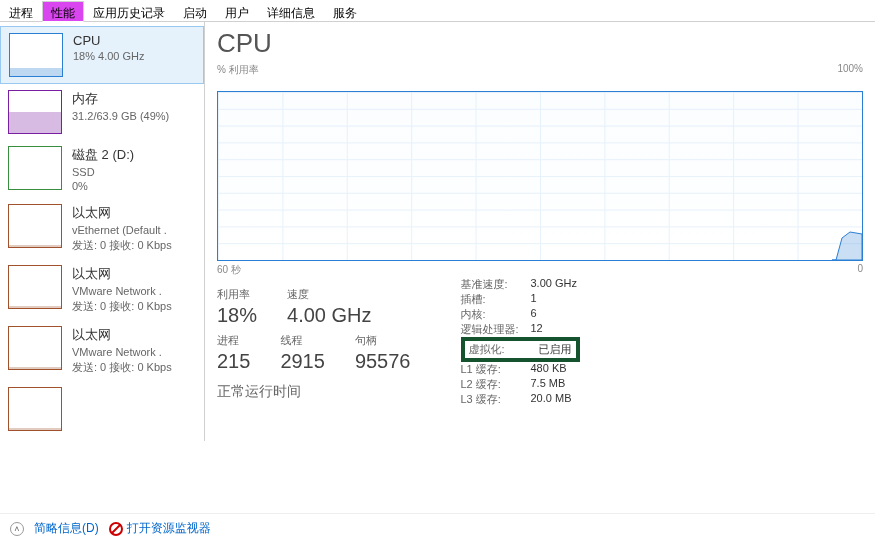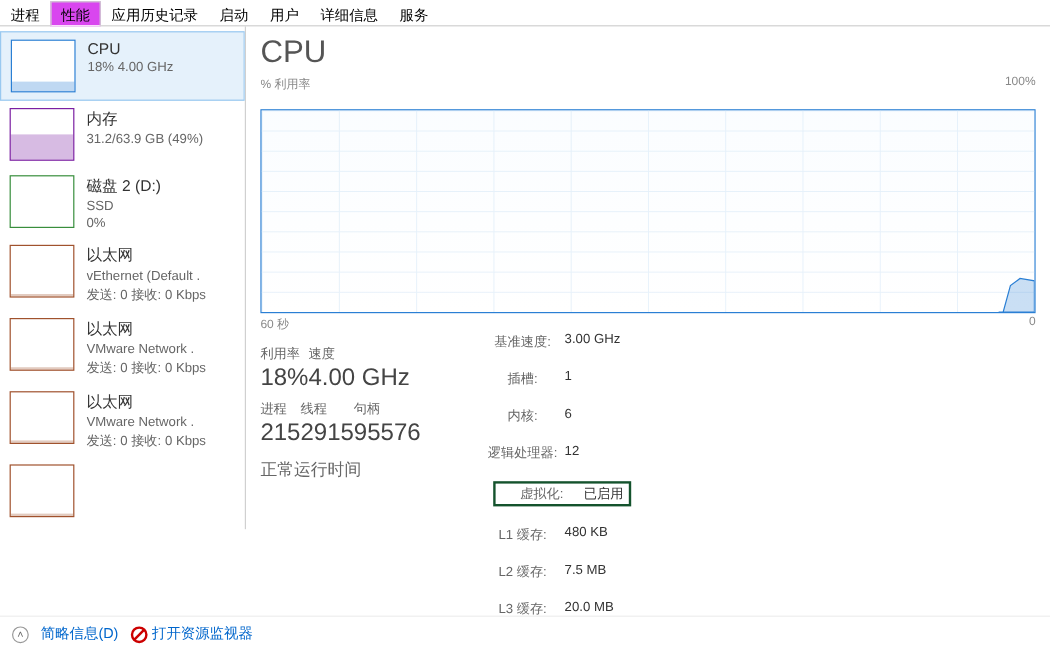--- a/index.html
+++ b/index.html
@@ -26,29 +26,29 @@
 .sb-sub { font-size: 11px; color: #666; margin-top: 2px; white-space: nowrap; overflow: hidden; }
 .content { flex: 1; padding: 6px 12px; position: relative; }
 .header-row { display: flex; justify-content: space-between; align-items: baseline; margin-bottom: 4px; }
 .cpu-title { font-size: 26px; font-weight: 300; color: #555; }
 .cpu-name { font-size: 13px; color: #666; }
 .chart-labels { display: flex; justify-content: space-between; font-size: 10px; color: #888; margin-bottom: 14px; }
 .chart { width: 100%; height: 170px; border: 1px solid #2a7fd4; position: relative; background: linear-gradient(to bottom, rgba(240,248,255,0.3), #fff); }
 .chart-grid { position: absolute; inset: 0; background-image: linear-gradient(#d0e4f5 1px, transparent 1px), linear-gradient(90deg, #d0e4f5 1px, transparent 1px); background-size: 10% 10%; opacity: 0.5; }
 .chart-trace { position: absolute; right: 0; bottom: 0; width: 30px; height: 30px; }
 .chart-bottom { display: flex; justify-content: space-between; font-size: 10px; color: #888; margin-top: 2px; }
-.stats { display: flex; margin-top: 10px; }
+.stats { display: flex; gap: 30px; margin-top: 10px; }
 .stat-block { display: flex; flex-direction: column; gap: 2px; }
 .stat-label { font-size: 11px; color: #666; }
 .stat-value { font-size: 20px; font-weight: 300; color: #444; }
-.details { display: flex; flex-direction: column; gap: 16px; font-size: 11px; margin-left: 10px; text-align: center; }
+.details { display: flex; flex-direction: column; gap: 0; font-size: 11px; margin-left: 10px; }
 .detail-row { display: flex; }
 .detail-key { width: 70px; color: #666; }
 .detail-val { color: #333; }
-.highlight { border: 2px solid #14532d; padding: 1px 4px; margin-left: 10px; }
+.highlight { border: 4px solid #14532d; padding: 1px 4px; }
 .uptime { margin-top: 10px; }
 .uptime-label { font-size: 14px; color: #666; }
 .uptime-value { font-size: 20px; font-weight: 300; color: #444; }
 .bottom-bar { display: flex; align-items: center; gap: 10px; padding: 6px 10px; font-size: 12px; border-top: 1px solid #eee; }
 .chevron { width: 14px; height: 14px; border: 1px solid #999; border-radius: 50%; display: inline-flex; align-items: center; justify-content: center; font-size: 9px; color: #666; }
 .link { color: #0066cc; cursor: pointer; display: flex; align-items: center; gap: 4px; }
 .forbid { width: 14px; height: 14px; border: 2px solid #c00; border-radius: 50%; position: relative; }
 .forbid::after { content: ''; position: absolute; width: 12px; height: 2px; background: #c00; top: 4px; left: -1px; transform: rotate(-45deg); }
 .sidebar-wrap { position: relative; }
 </style>

